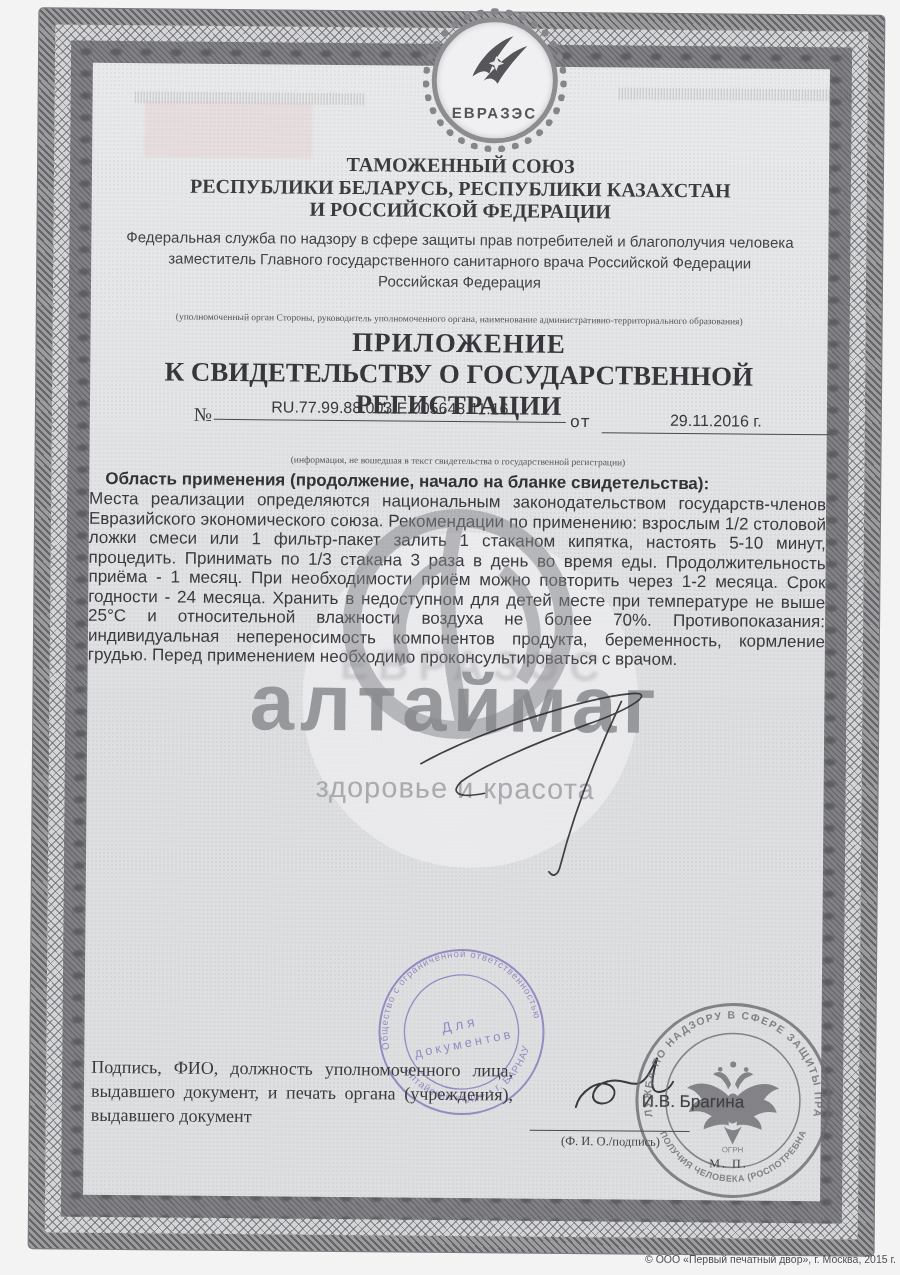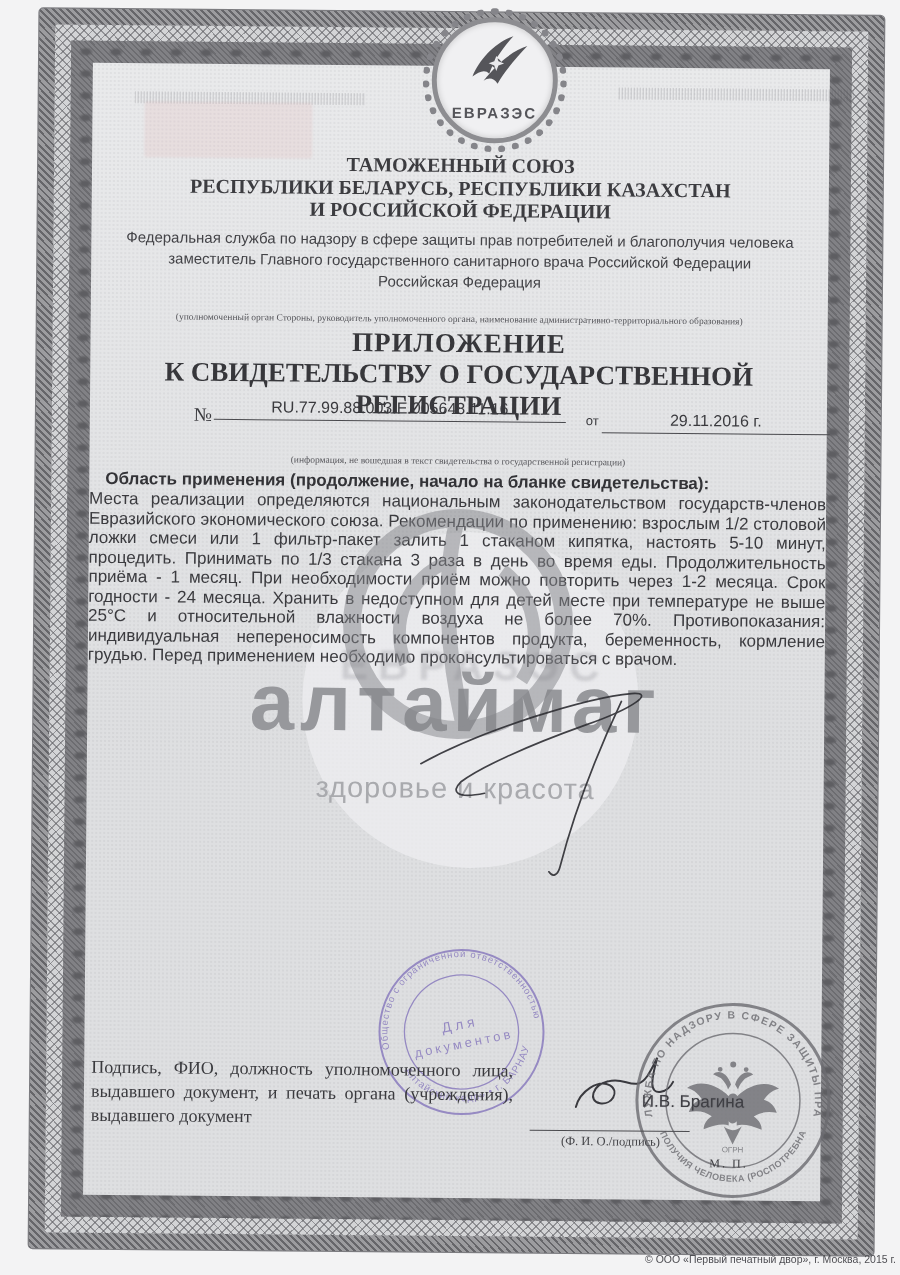--- a/index.html
+++ b/index.html
@@ -49,21 +49,21 @@
   .hdr-sans{top:163px;text-align:center;font-size:15px;line-height:21px;color:#434347;}
   .note{text-align:center;font-family:"Liberation Serif",serif;font-size:9.5px;color:#55555a;}
   .note1{top:248px;}
   .title{font-family:"Liberation Serif",serif;font-weight:bold;color:#37373b;text-align:center;}
   .title1{top:262px;font-size:27px;letter-spacing:1px;}
   .title2{top:293px;font-size:27px;}
   .numrow{top:334px;height:40px;font-size:16px;}
   .numlbl{position:absolute;left:104px;top:6px;font-family:"Liberation Serif",serif;font-size:19px;}
   .numline{position:absolute;left:124px;top:0;width:352px;text-align:center;
     border-bottom:1.5px solid #4a4a4e;padding-bottom:3px;}
-  .fromlbl{position:absolute;left:496px;top:12px;font-family:Liberation Sans, sans-serif;font-size:13px;}
+  .fromlbl{position:absolute;left:480px;top:12px;font-family:Liberation Mono, monospace;font-size:17px;}
   .dateline{position:absolute;left:512px;top:10px;width:228px;text-align:center;
     border-bottom:1.5px solid #4a4a4e;padding-bottom:3px;}
   .note2{top:390px;}
   .bodyhead{top:406px;font-weight:bold;font-size:17px;padding-left:16px;color:#333337;}
   .bodypar{top:426px;font-size:17px;line-height:19.5px;text-align:justify;color:#3b3b3f;}
 
   
   .ghostlabel{position:absolute;left:222px;top:576px;width:330px;text-align:center;font-weight:bold;
     font-size:42px;letter-spacing:10px;color:rgba(138,139,145,.30);filter:blur(1.5px);}
   .brand{position:absolute;left:0;top:592px;width:737px;text-align:center;font-weight:bold;

